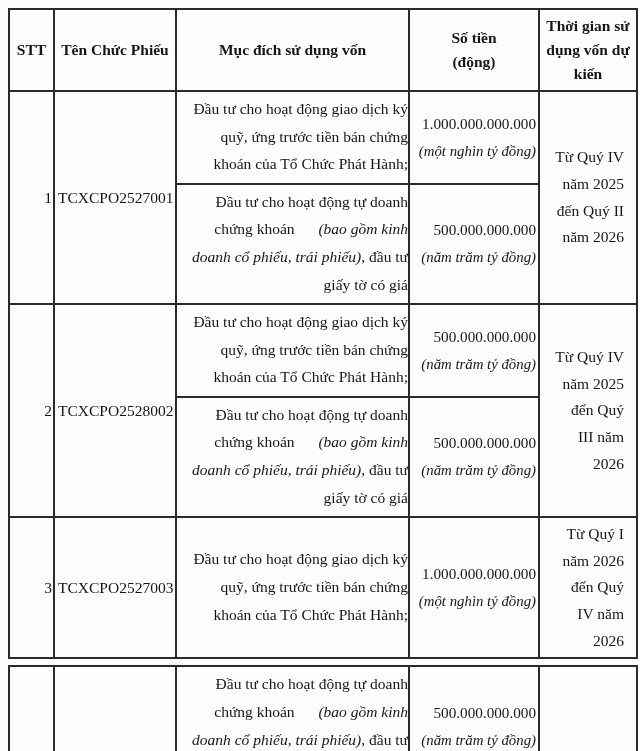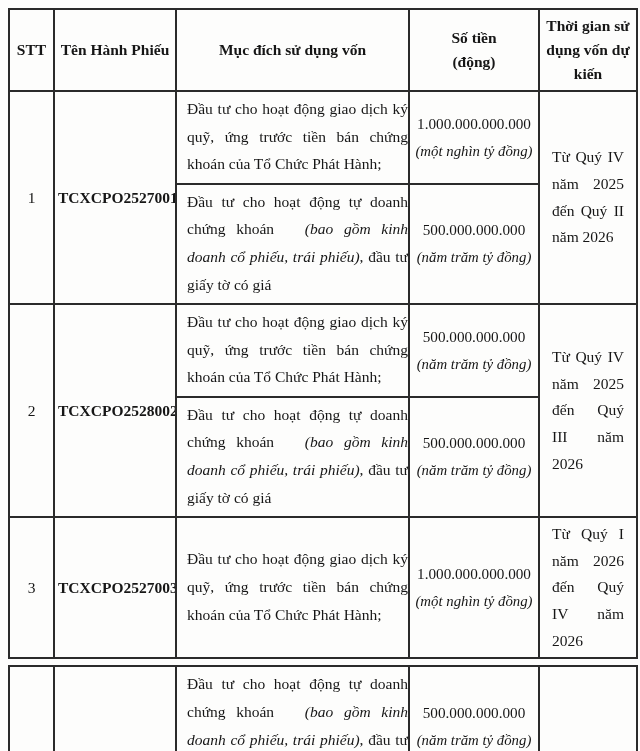--- a/index.html
+++ b/index.html
@@ -22,35 +22,35 @@
     table-layout: fixed;
     width: 628px;
   }
   table.t2 { margin-top: 6px; }
   .t th, .t td {
     border: 2px solid #2b2b2b;
     font-size: 15.5px;
     vertical-align: middle;
     box-sizing: border-box;
     overflow: hidden;
+    text-align: right;
   }
   .t th {
     font-weight: bold;
     text-align: center;
     line-height: 1.55;
     padding: 4px 3px;
   }
   th.pre { white-space: pre-line; }
   .cell-center { text-align: center; }
   .name-cell {
     text-align: center;
     font-size: 15px;
     white-space: nowrap;
     padding: 6px 3px;
-    font-weight: bold;
   }
   .purpose-cell {
     text-align: justify;
     line-height: 1.78;
     padding: 3px 0 5px 10px;
   }
   .amount-cell {
     text-align: center;
     padding: 2px 2px;
     line-height: 1.85;
@@ -78,21 +78,21 @@
     <colgroup>
       <col style="width:45px">
         <col style="width:122px">
         <col style="width:233px">
         <col style="width:130px">
         <col style="width:98px">
     </colgroup>
     <tbody>
         <tr style="height:70px">
       <th>STT</th>
-      <th>Tên Hành Phiếu</th>
+      <th>Tên Chức Phiếu</th>
       <th>Mục đích sử dụng vốn</th>
       <th class="pre">Số tiền
 (động)</th>
       <th>Thời gian sử dụng vốn dự kiến</th>
     </tr>
 
     <tr style="height:80px">
       <td class="cell-center" rowspan="2">1</td>
       <td class="name-cell" rowspan="2">TCXCPO2527001</td>
       <td class="purpose-cell">Đầu tư cho hoạt động giao dịch ký quỹ, ứng trước tiền bán chứng khoán của Tổ Chức Phát Hành;</td>

